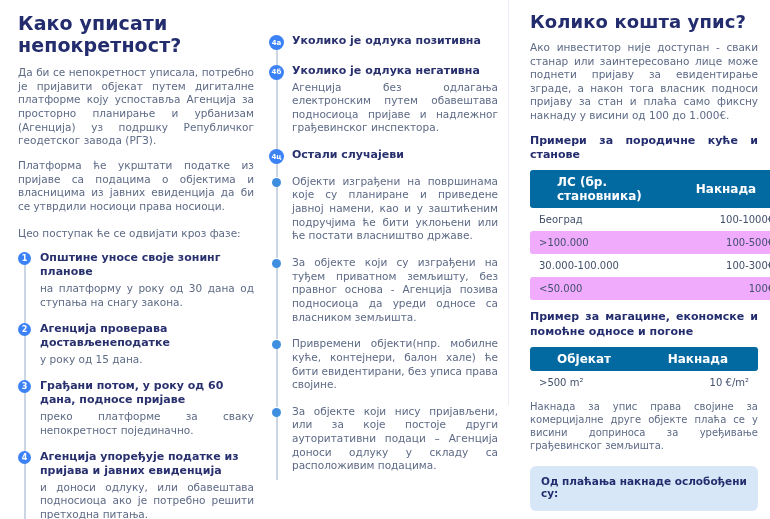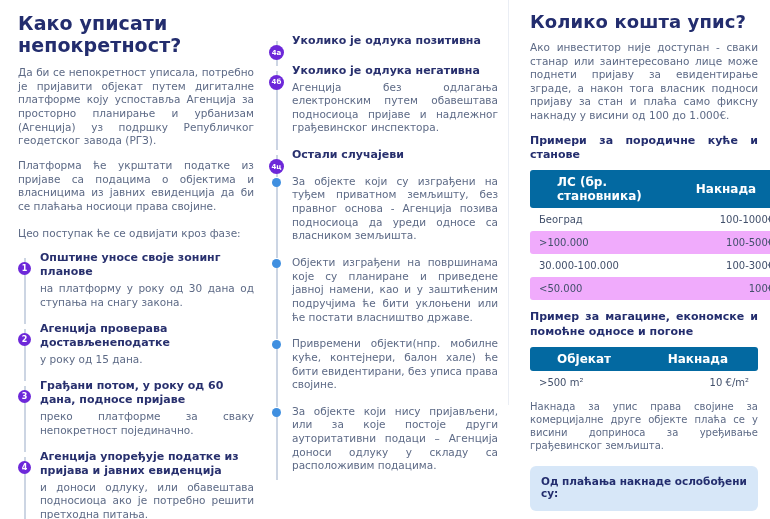--- a/index.html
+++ b/index.html
@@ -58,24 +58,24 @@
   }
   .tl-line {
     position: absolute;
     left: 6px; top: 7px; bottom: -2px;
     width: 2px;
     background: #ccd5e3;
   }
   .tl-item:last-child .tl-line { bottom: 6px; }
   .tl-dot {
     position: absolute;
-    left: 0; top: 11px;
+    left: 0; top: 1px;
     width: 13px; height: 13px;
     border-radius: 50%;
-    background: #6d28d9;
+    background: #3b82f6;
     color: #ffffff;
     font-size: 8px;
     font-weight: bold;
     display: flex; align-items: center; justify-content: center;
   }
   .tl-dot.wide {
     width: 15px; height: 15px;
     left: -1px;
     font-size: 7px;
   }
@@ -152,21 +152,21 @@
 </style>
 </head>
 <body>
 
 <div class="page">
   <div class="fold"></div>
 
   <div class="col col-left">
     <h1 class="doc-title">Како уписати непокретност?</h1>
     <p class="body-text">Да би се непокретност уписала, потребно је пријавити објекат путем дигиталне платформе коју успоставља Агенција за просторно планирање и урбанизам (Агенција) уз подршку Републичког геодетског завода (РГЗ).</p>
-    <p class="body-text">Платформа ће укрштати податке из пријаве са подацима о објектима и власницима из јавних евиденција да би се плаћања носиоци права својине.</p>
+    <p class="body-text">Платформа ће укрштати податке из пријаве са подацима о објектима и власницима из јавних евиденција да би се утврдили носиоци права носиоци.</p>
     <p class="lead">Цео поступак ће се одвијати кроз фазе:</p>
 
     <div class="timeline">
       <div class="tl-item">
         <div class="tl-rail">
           <div class="tl-line"></div>
           <div class="tl-dot">1</div>
         </div>
         <div class="tl-content">
           <p class="tl-title">Општине уносе своје зонинг планове</p>
@@ -236,30 +236,30 @@
           <p class="tl-title">Остали случајеви</p>
         </div>
       </div>
 
       <div class="tl-item">
         <div class="tl-rail">
           <div class="tl-line"></div>
           <div class="tl-dot plain"></div>
         </div>
         <div class="tl-content">
+          <p class="tl-body">Објекти изграђени на површинама које су планиране и приведене јавној намени, као и у заштићеним подручјима ће бити уклоњени или ће постати власништво државе.</p>
+        </div>
+      </div>
+      <div class="tl-item">
+        <div class="tl-rail">
+          <div class="tl-line"></div>
+          <div class="tl-dot plain"></div>
+        </div>
+        <div class="tl-content">
           <p class="tl-body">За објекте који су изграђени на туђем приватном земљишту, без правног основа - Агенција позива подносиоца да уреди односе са власником земљишта.</p>
-        </div>
-      </div>
-      <div class="tl-item">
-        <div class="tl-rail">
-          <div class="tl-line"></div>
-          <div class="tl-dot plain"></div>
-        </div>
-        <div class="tl-content">
-          <p class="tl-body">Објекти изграђени на површинама које су планиране и приведене јавној намени, као и у заштићеним подручјима ће бити уклоњени или ће постати власништво државе.</p>
         </div>
       </div>
       <div class="tl-item">
         <div class="tl-rail">
           <div class="tl-line"></div>
           <div class="tl-dot plain"></div>
         </div>
         <div class="tl-content">
           <p class="tl-body">Привремени објекти(нпр. мобилне куће, контејнери, балон хале) ће бити евидентирани, без уписа права својине.</p>
         </div>

